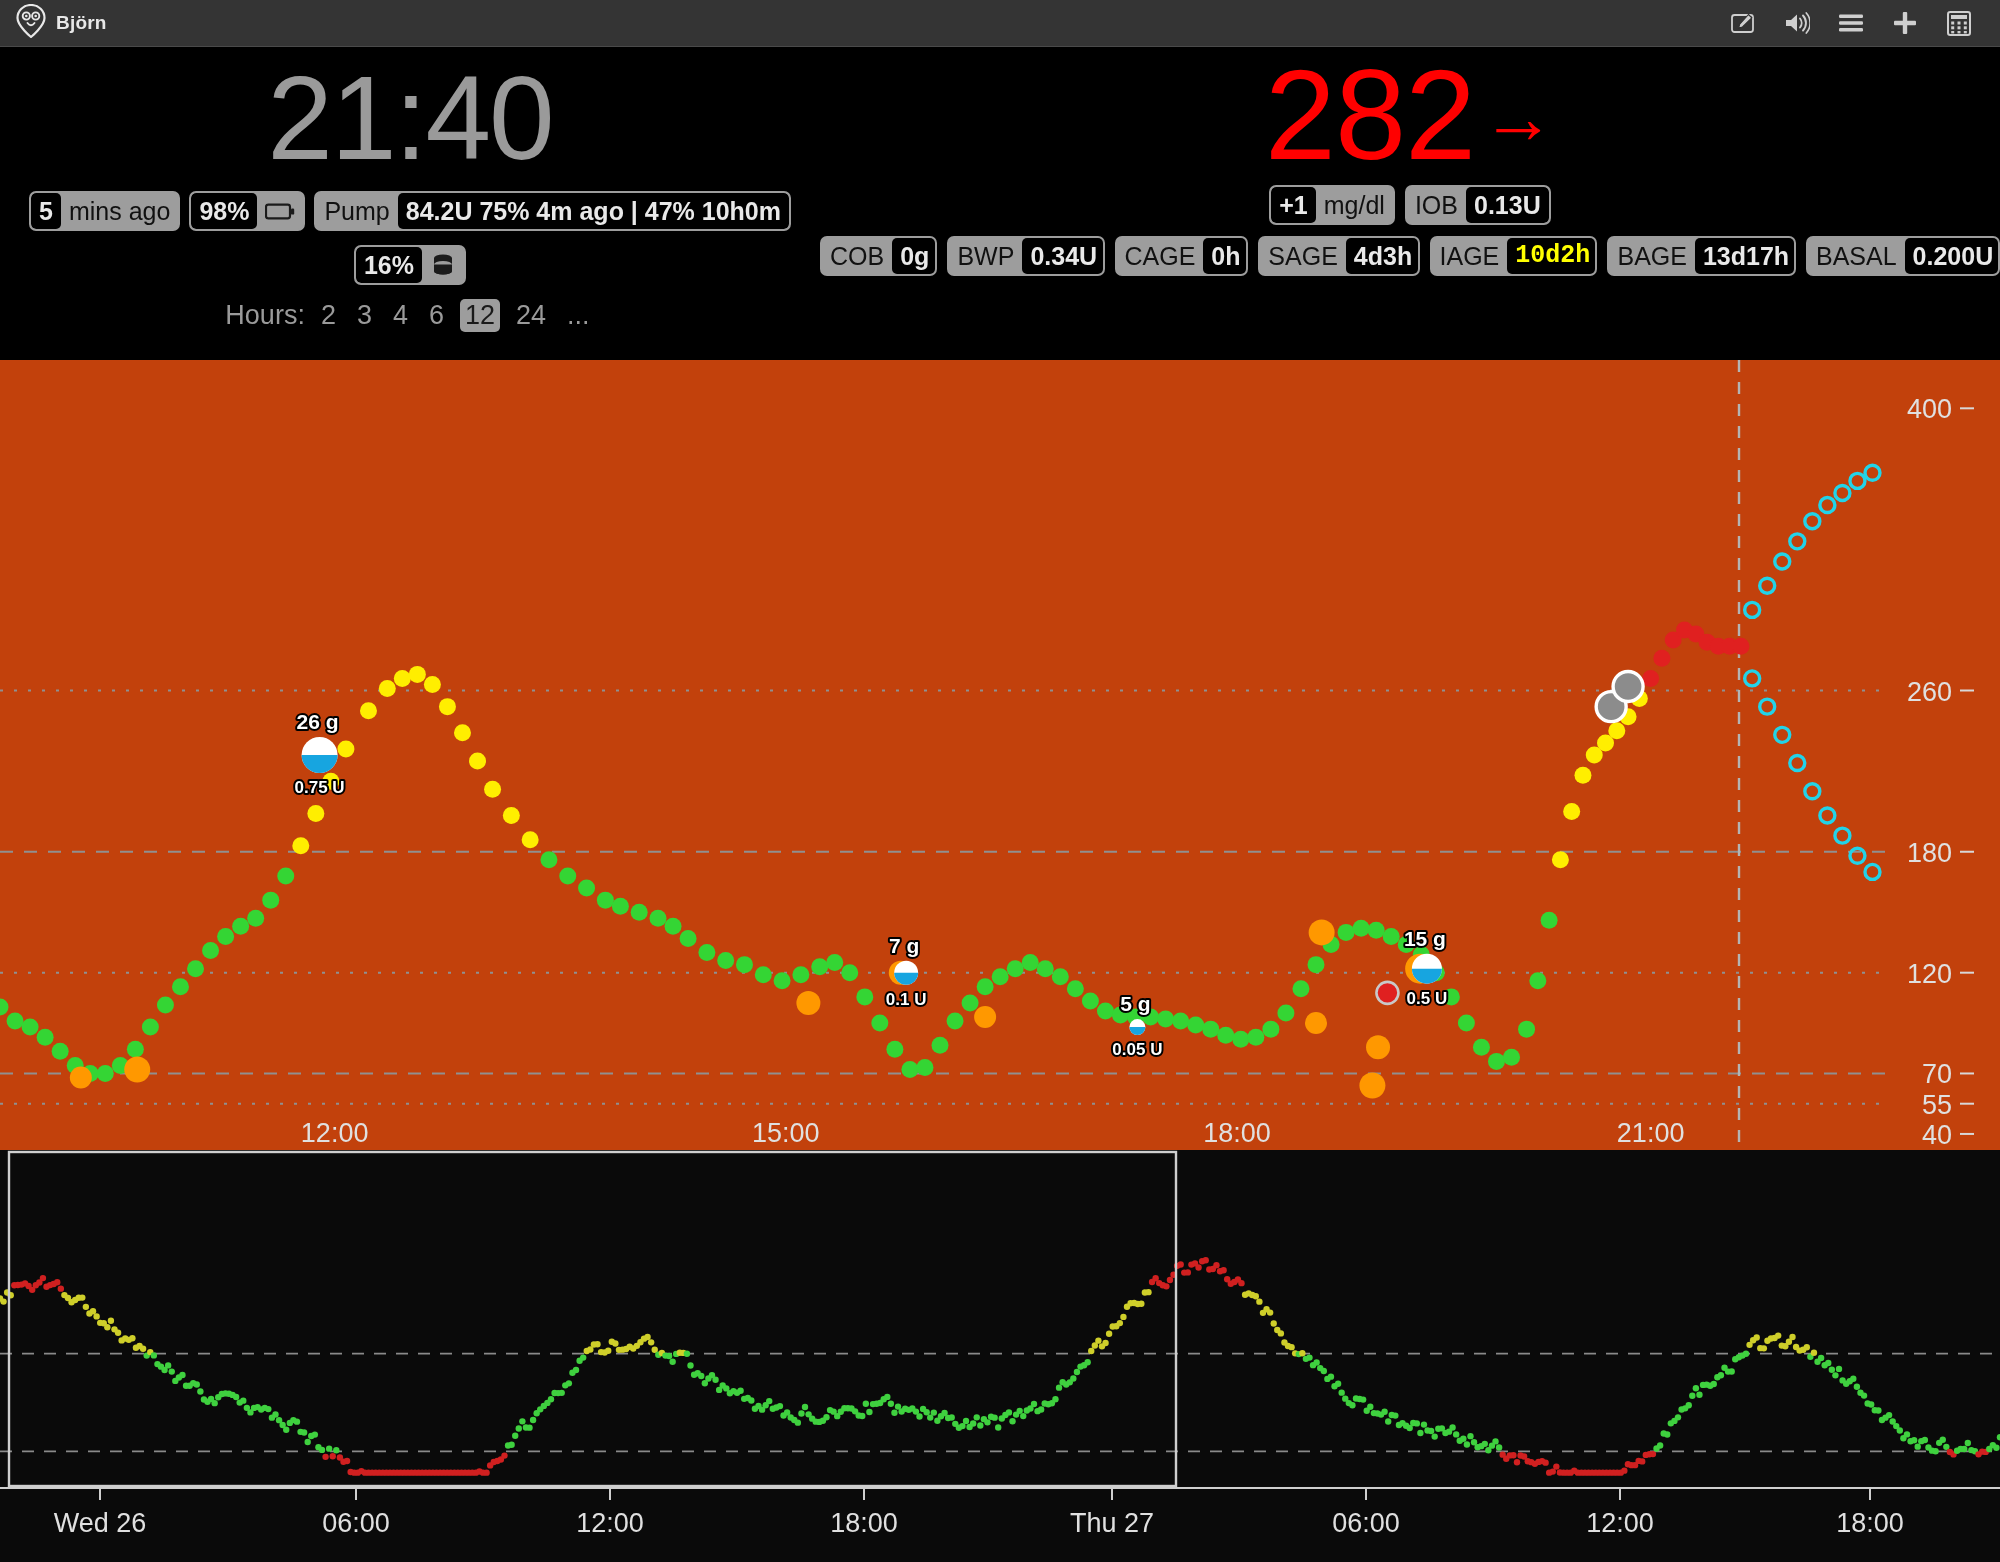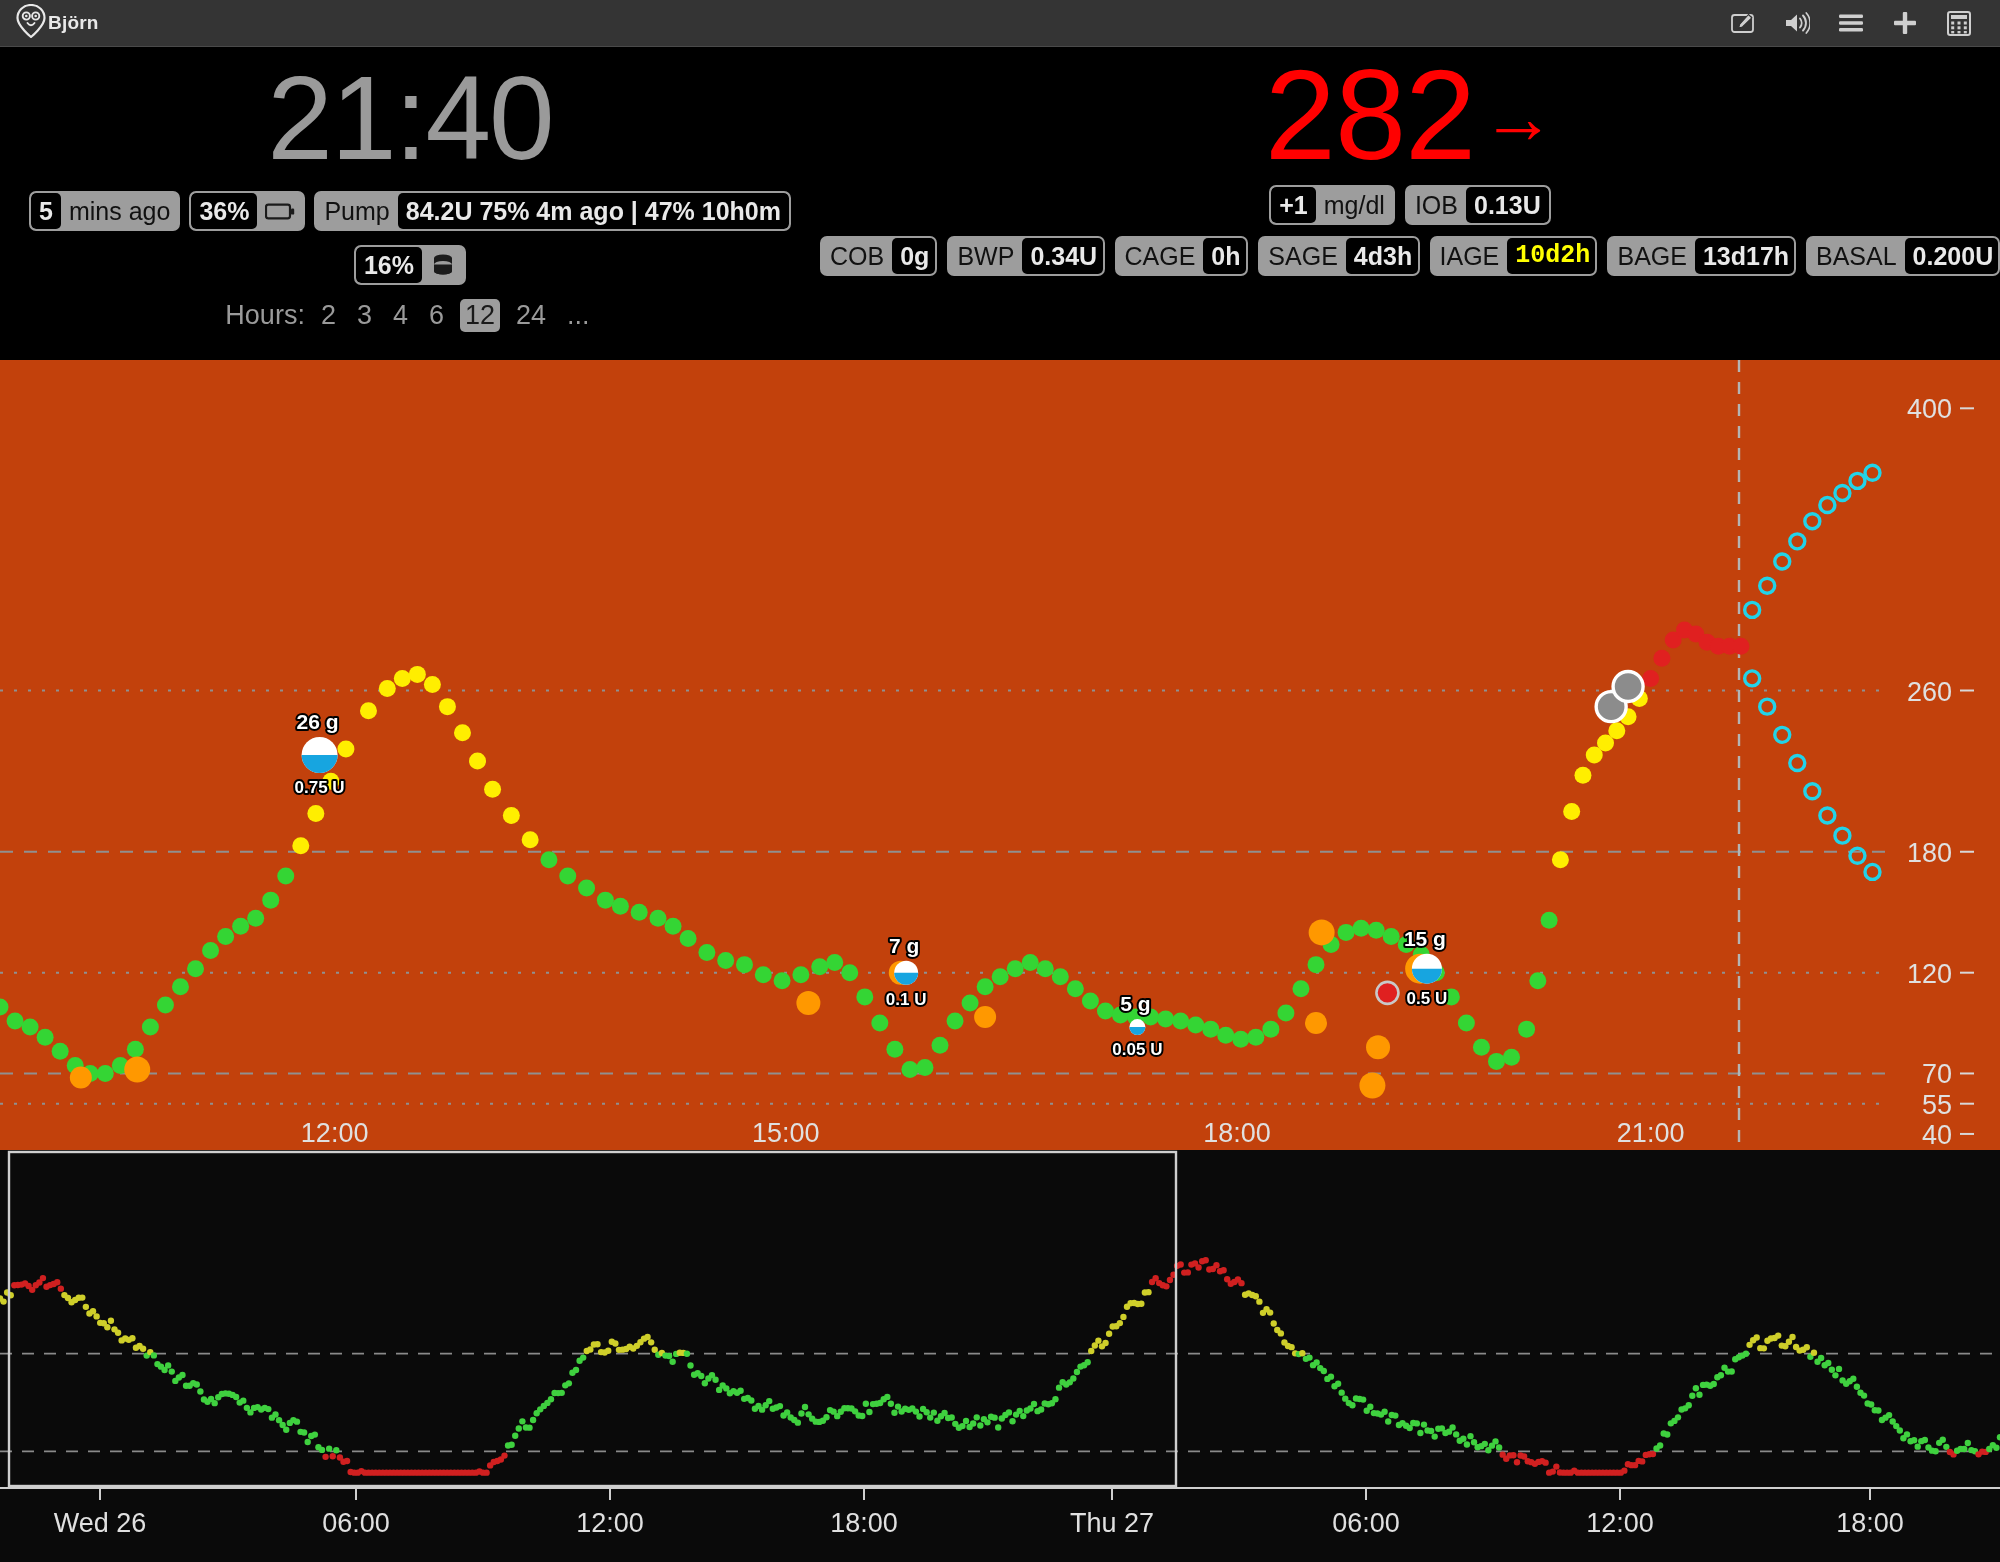--- a/index.html
+++ b/index.html
@@ -10,21 +10,21 @@
     overflow: hidden;
   }
   #app { position: relative; width: 2000px; height: 1562px; background: #000; }
 
   
   .navbar {
     position: absolute; top: 0; left: 0; width: 2000px; height: 47px;
     background: #343434; border-bottom: 1px solid #4a4a4a;
     display: flex; align-items: center; padding: 0 16px;
   }
-  .brand { display: flex; align-items: center; gap: 2px; }
+  .brand { display: flex; align-items: center; gap: 10px; }
   .brand-title { color: #e8e8e8; font-size: 19px; font-weight: bold; letter-spacing: .2px; }
   .nav-icons { margin-left: auto; display: flex; align-items: center; gap: 28px; padding-right: 12px; }
   .nav-ico { width: 26px; height: 26px; display: flex; align-items: center; justify-content: center; cursor: pointer; }
   .nav-ico svg { display: block; }
 
   
   .header {
     position: absolute; top: 47px; left: 0; width: 2000px; height: 313px;
     background: #000;
   }
@@ -149,21 +149,21 @@
     <div class="clock-col">
       <div class="clock">21:40</div>
 
       <div class="pill-row">
         <span class="pill">
           <span class="val">5</span>
           <span class="lbl">mins ago</span>
         </span>
 
         <span class="pill">
-          <span class="val">36%</span>
+          <span class="val">98%</span>
           <span class="icoslot">
             <svg width="30" height="17" viewBox="0 0 30 17">
               <rect x="1" y="1.6" width="24" height="13.8" rx="2.3" fill="none" stroke="#1b1b1b" stroke-width="2.2"></rect>
               <rect x="26" y="5.6" width="3.2" height="6" rx="1.2" fill="#1b1b1b"></rect>
             </svg>
           </span>
         </span>
 
         <span class="pill">
           <span class="lbl">Pump</span>

